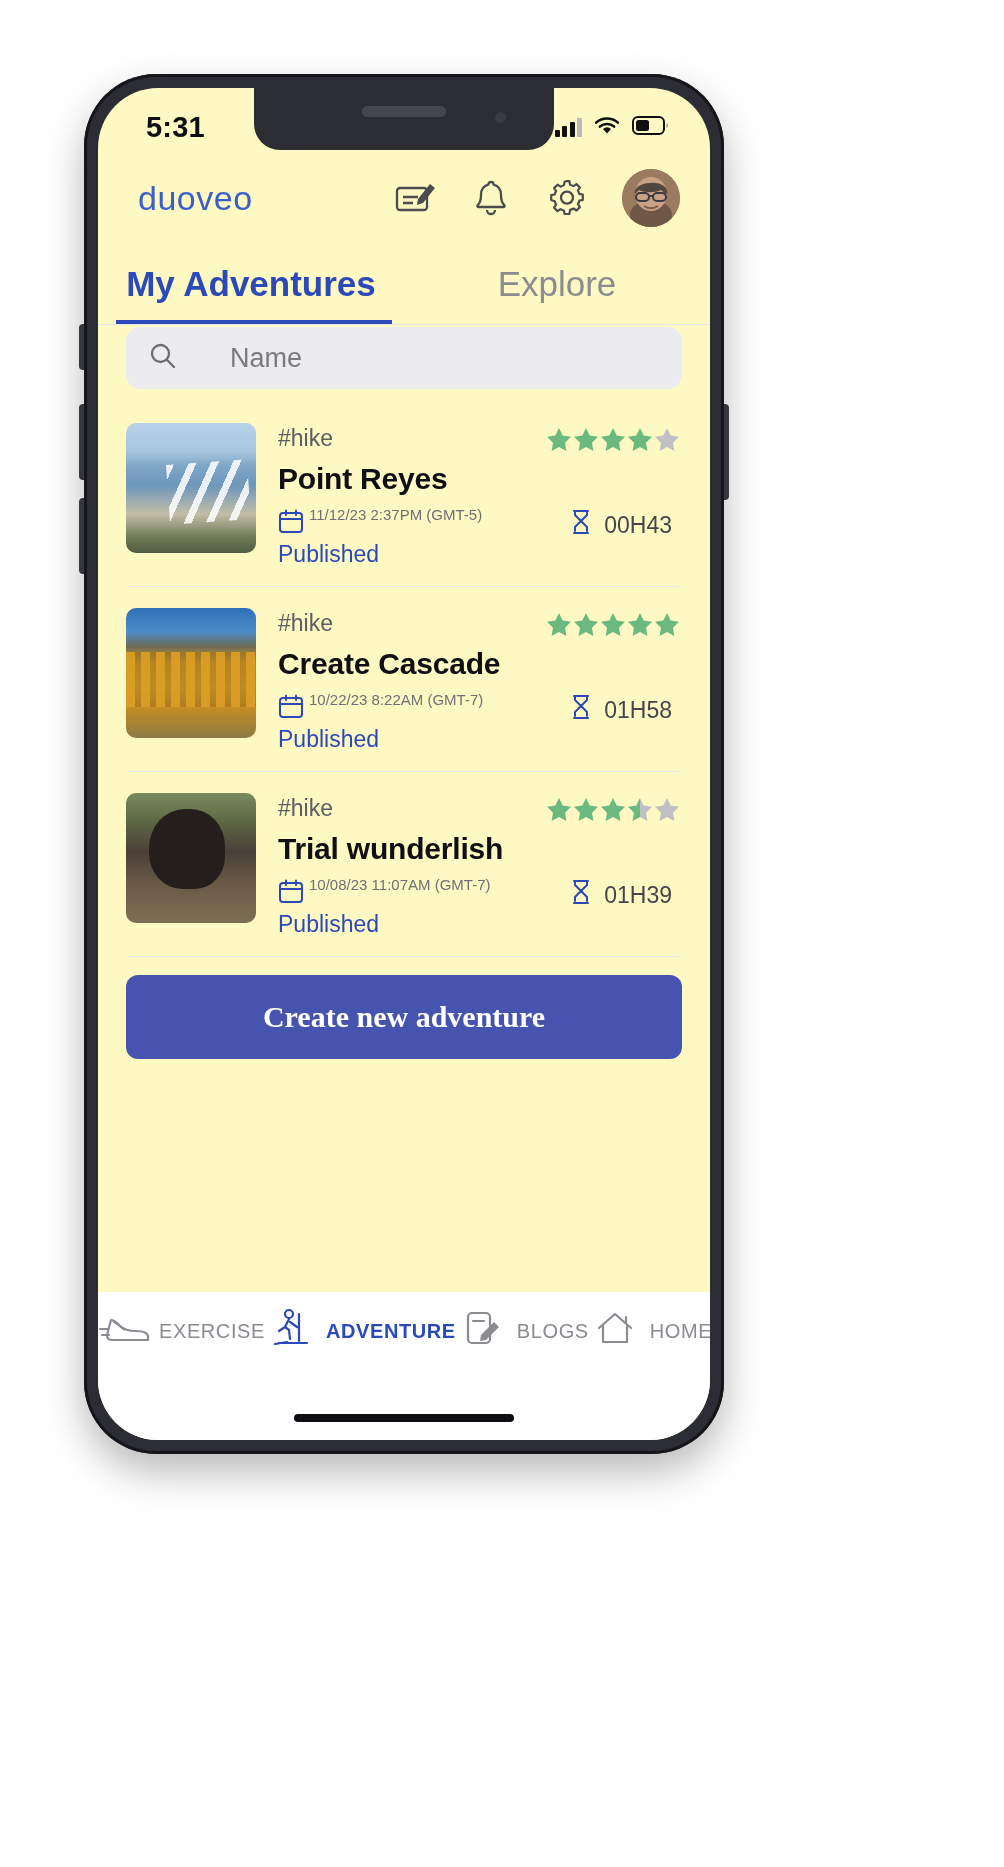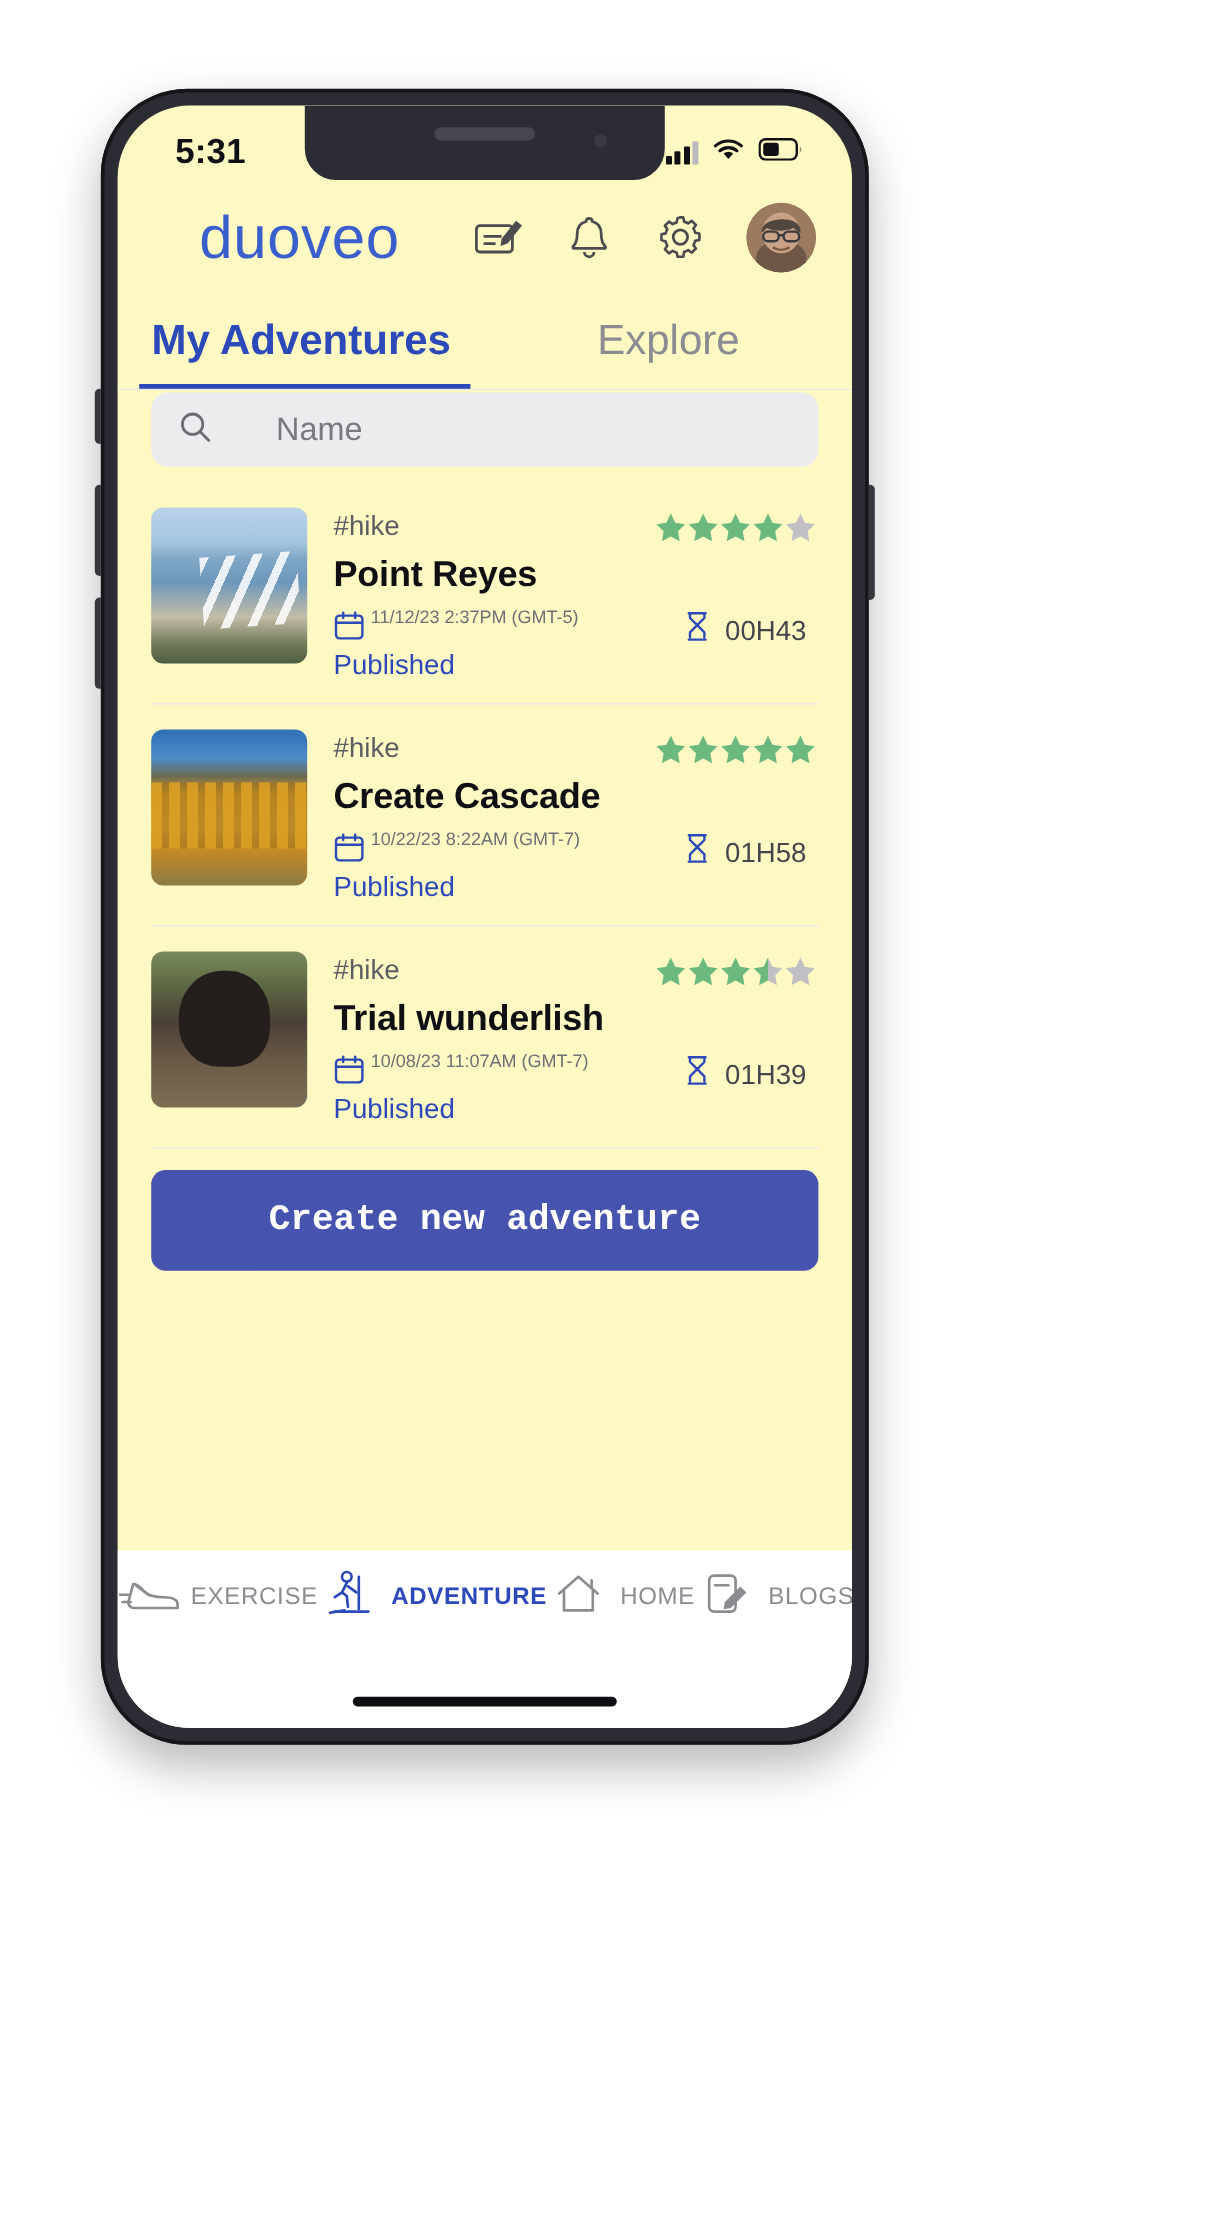--- a/index.html
+++ b/index.html
@@ -88,26 +88,25 @@
   #signal-icon{ display:flex; align-items:flex-end; gap:2.5px; height:19px;}
 
   
   #app-header{
     height:96px;
     display:flex; align-items:center;
     padding: 0 30px 0 40px;
     gap: 0;
   }
   #brand-logo{
-    font-size:50px;
+    font-size:34px;
     color:#3a5fcd;
     font-weight:400;
     letter-spacing:.5px;
     flex: 0 0 auto;
-    margin-left: 28px;
   }
   #header-actions{
     margin-left:auto;
     display:flex; align-items:center; gap:34px;
   }
   .hdr-icon{ width:42px; height:42px; display:block; }
   #avatar{
     width:58px;height:58px;border-radius:50%;
     overflow:hidden; flex:0 0 auto;
     background:#8a6a52;
@@ -217,21 +216,21 @@
     font-size:23px; color:#2b49b8;
   }
 
   
   #cta-wrap{ padding: 18px 28px 0 28px; }
   #create-button{
     width:100%; height:84px;
     background:#4654b0;
     color:#fff;
     border:none; border-radius:12px;
-    font-family:Liberation Mono, monospace;
+    font-family:Liberation Serif, serif;
     font-size:30px; font-weight:700;
     cursor:pointer;
   }
 
   
   #bottom-nav{
     position:absolute; left:0; right:0; bottom:0;
     height:148px;
     display:flex; align-items:flex-start;
     padding-top:16px;
@@ -528,35 +527,35 @@
               <line x1="34" y1="6" x2="34" y2="33" stroke="#2b49b8" stroke-width="2.2" stroke-linecap="round"></line>
               <path d="M14 35h28" stroke="#2b49b8" stroke-width="2.2" stroke-linecap="round"></path>
               <path d="M10 36l12-2" stroke="#2b49b8" stroke-width="2.2" stroke-linecap="round"></path>
             </svg>
         </span>
         <span class="nav-label">ADVENTURE</span>
       </div>
       <div class="nav-item">
         <span>
           <svg width="52" height="42" viewBox="0 0 52 42">
-              <path d="M10 20L26 6l16 14M14 18v16h24V18" fill="none" stroke="#8b8b92" stroke-width="2.2" stroke-linecap="round" stroke-linejoin="round"></path>
-              <line x1="37" y1="9" x2="37" y2="15" stroke="#8b8b92" stroke-width="2.2" stroke-linecap="round"></line>
-            </svg>
-        </span>
-        <span class="nav-label">HOME</span>
-      </div>
-      <div class="nav-item">
-        <span>
-          <svg width="52" height="42" viewBox="0 0 52 42">
               <rect x="12" y="5" width="22" height="30" rx="4" fill="none" stroke="#8b8b92" stroke-width="2.2"></rect>
               <line x1="17" y1="13" x2="28" y2="13" stroke="#8b8b92" stroke-width="2.2" stroke-linecap="round"></line>
               <path d="M25 27l13-13 5 5-13 13-6 1z" fill="#8b8b92"></path>
             </svg>
         </span>
         <span class="nav-label">BLOGS</span>
+      </div>
+      <div class="nav-item">
+        <span>
+          <svg width="52" height="42" viewBox="0 0 52 42">
+              <path d="M10 20L26 6l16 14M14 18v16h24V18" fill="none" stroke="#8b8b92" stroke-width="2.2" stroke-linecap="round" stroke-linejoin="round"></path>
+              <line x1="37" y1="9" x2="37" y2="15" stroke="#8b8b92" stroke-width="2.2" stroke-linecap="round"></line>
+            </svg>
+        </span>
+        <span class="nav-label">HOME</span>
       </div>
       <div class="nav-item">
         <span>
           <svg width="52" height="42" viewBox="0 0 52 42">
               <circle cx="20" cy="12" r="6" fill="none" stroke="#8b8b92" stroke-width="2.2"></circle>
               <circle cx="35" cy="13" r="5" fill="none" stroke="#8b8b92" stroke-width="2.2"></circle>
               <path d="M9 31c0-6 5-9 11-9s11 3 11 9" fill="none" stroke="#8b8b92" stroke-width="2.2" stroke-linecap="round"></path>
               <path d="M33 23c5 0 9 3 9 8" fill="none" stroke="#8b8b92" stroke-width="2.2" stroke-linecap="round"></path>
             </svg>
         </span>

